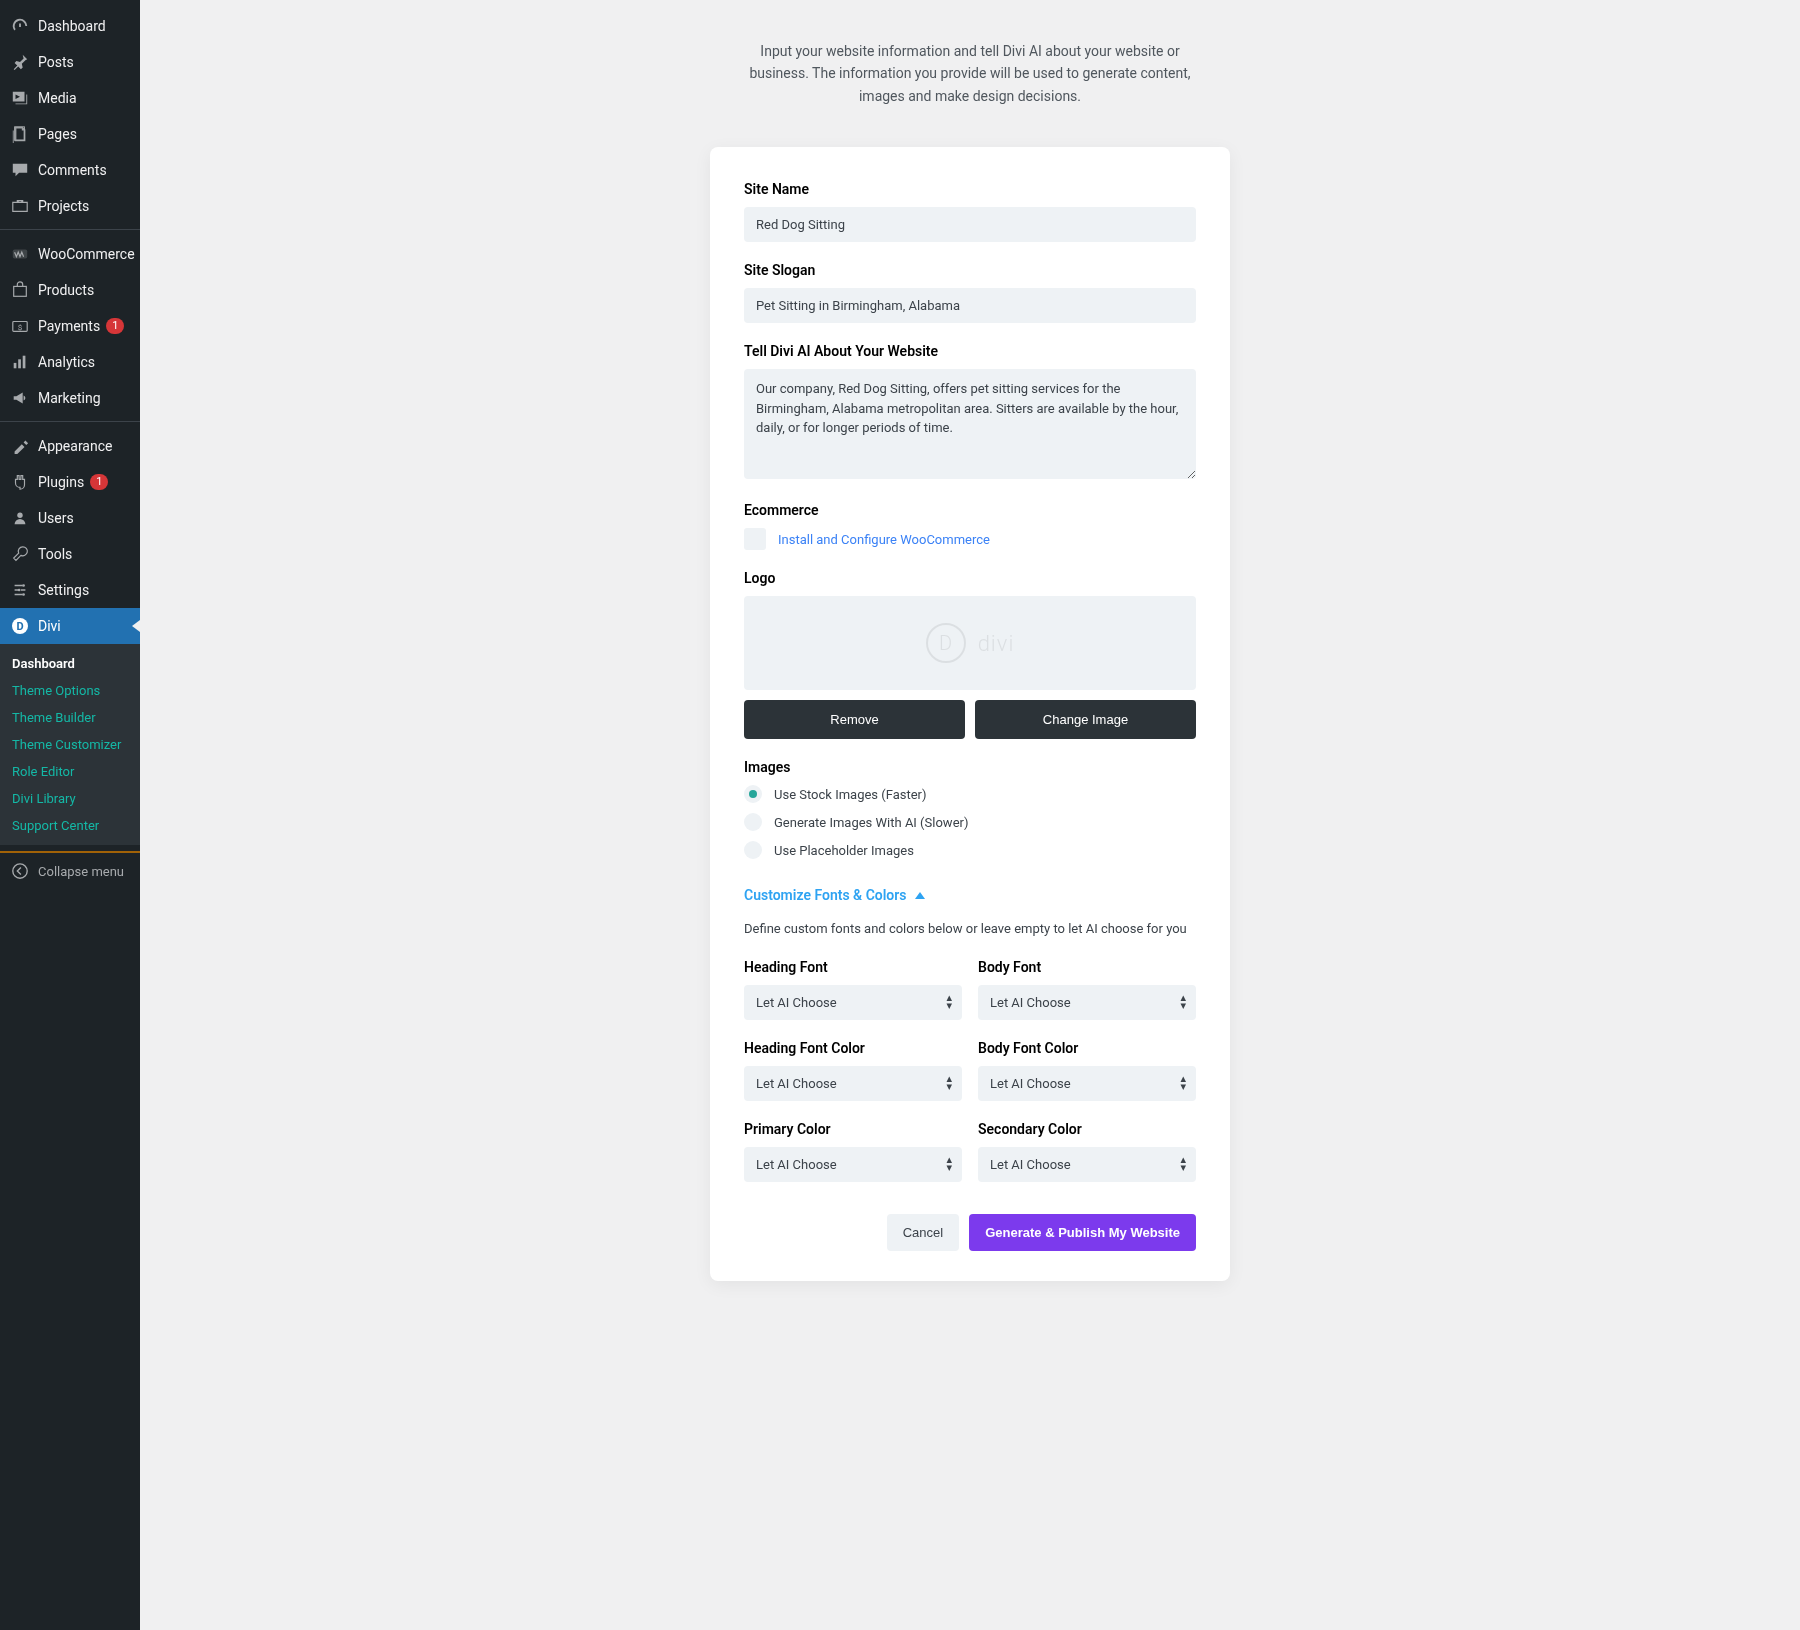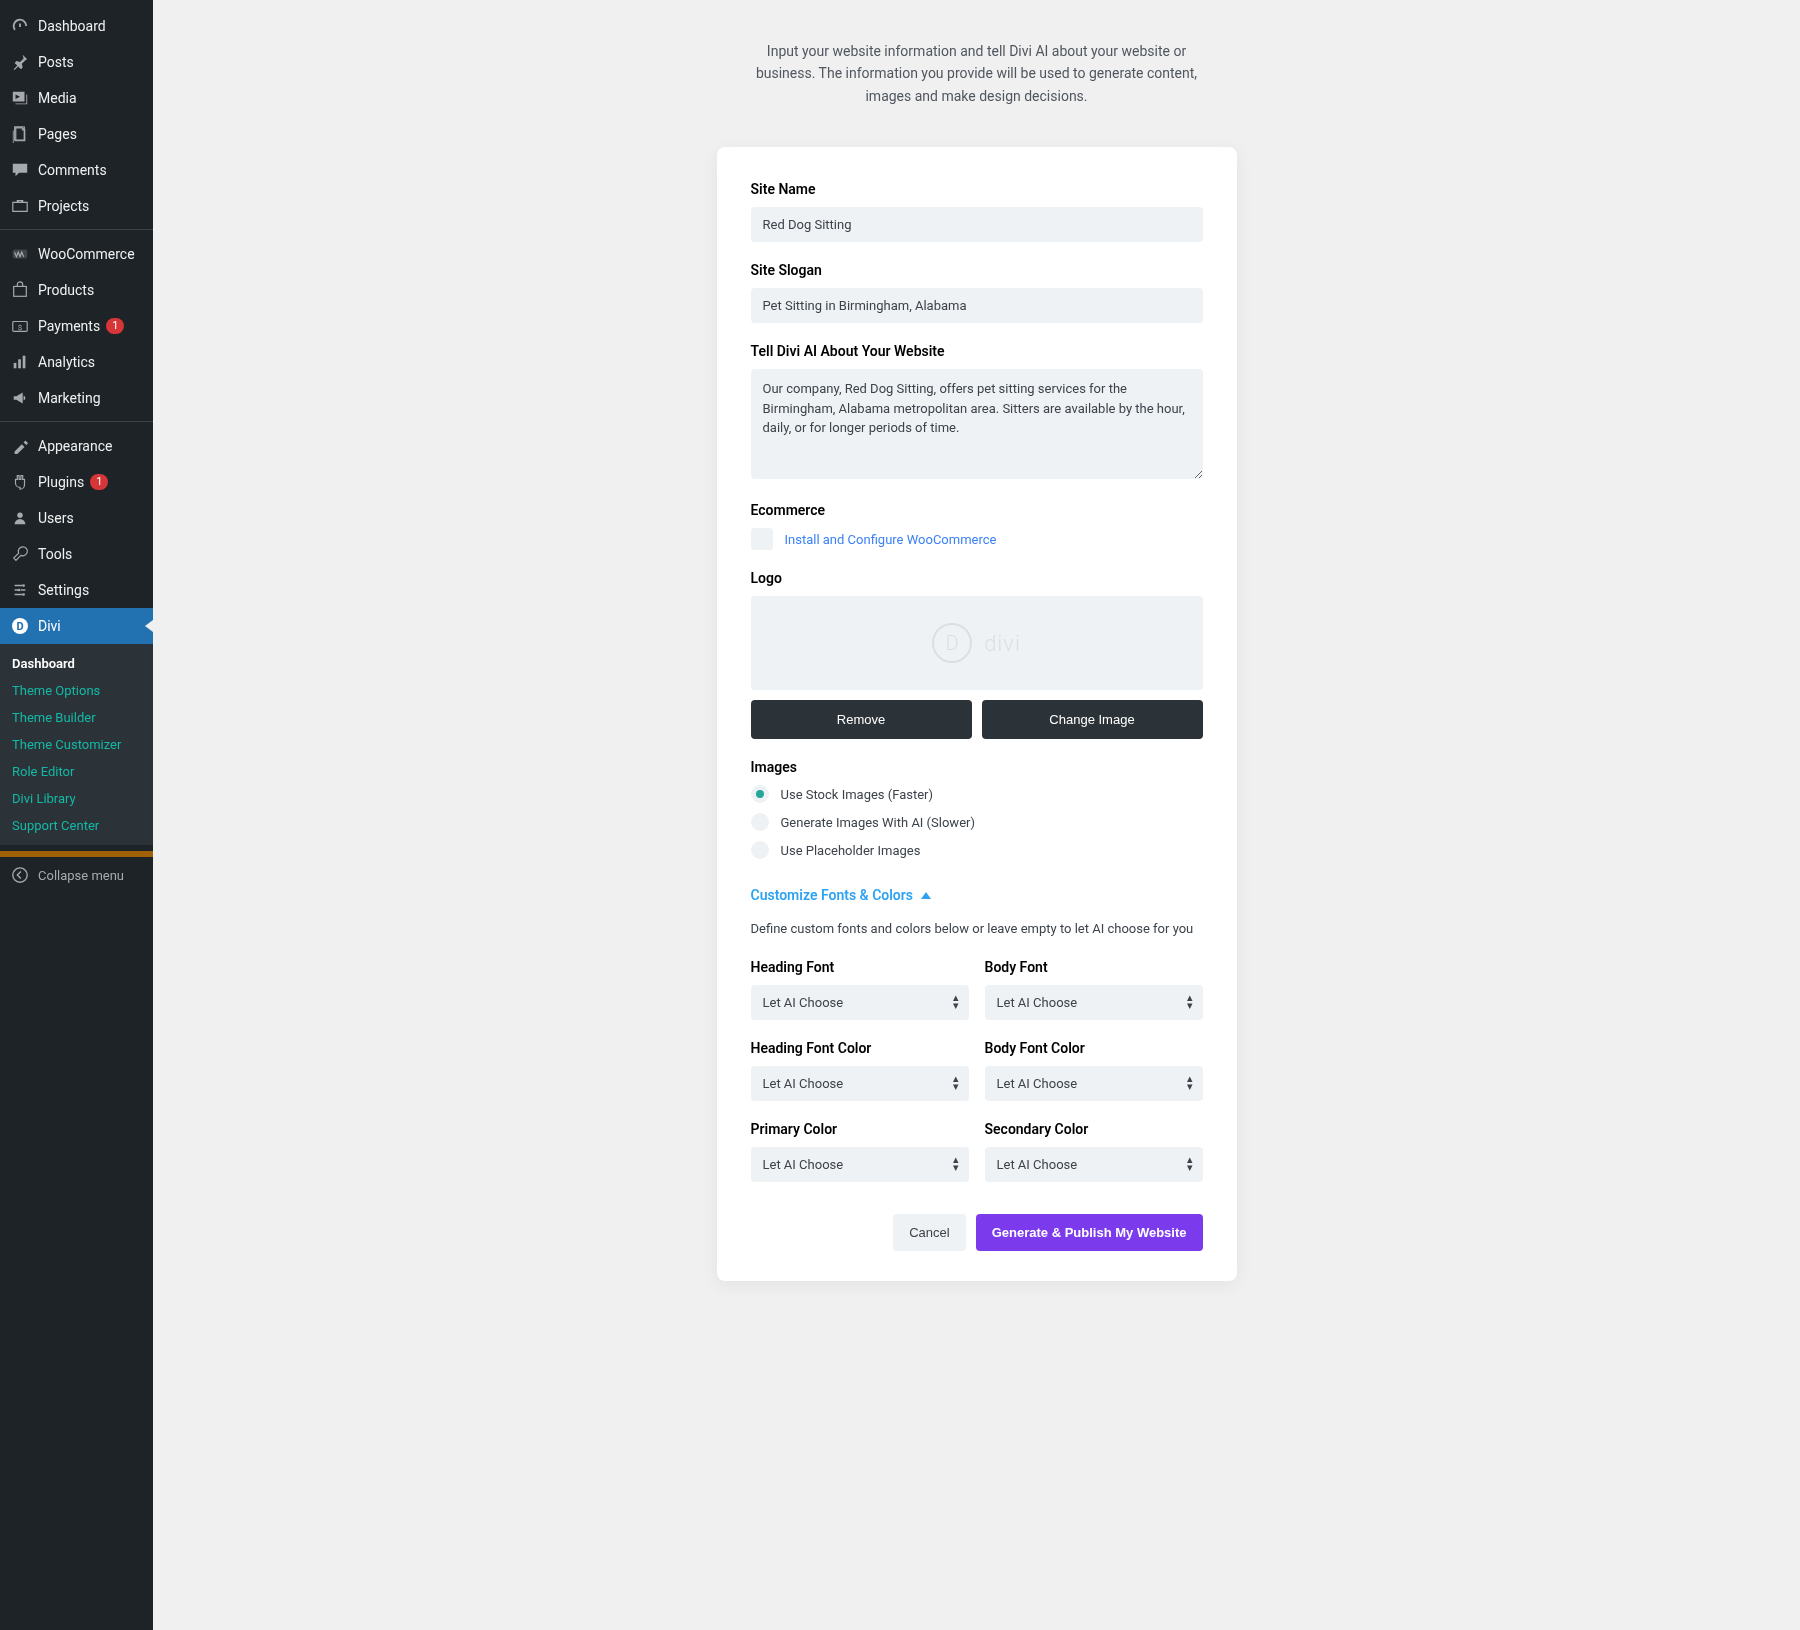--- a/index.html
+++ b/index.html
@@ -1,32 +1,32 @@
 <!DOCTYPE html>
 <html><head>
 <meta charset="utf-8">
 <style>
 * { box-sizing: border-box; margin: 0; padding: 0; }
 body { font-family: -apple-system, BlinkMacSystemFont, "Segoe UI", Roboto, sans-serif; background: #f0f0f1; color: #1d2327; font-size: 13px; }
 .wrap { display: flex; min-height: 100vh; }
 
 
-.sidebar { width: 153px; background: #1d2327; color: #f0f0f1; flex-shrink: 0; display: flex; flex-direction: column; }
+.sidebar { width: 140px; background: #1d2327; color: #f0f0f1; flex-shrink: 0; display: flex; flex-direction: column; }
 .menu { list-style: none; padding-top: 8px; }
 .menu-item { display: flex; align-items: center; padding: 8px 10px; color: #f0f0f1; cursor: pointer; font-size: 14px; position: relative; }
 .menu-item .ico { width: 20px; height: 20px; margin-right: 8px; display: inline-flex; align-items: center; justify-content: center; color: #a7aaad; flex-shrink: 0; }
 .menu-item.active { background: #2271b1; color: #fff; }
 .menu-item.active .ico { color: #fff; }
 .menu-item .arrow { position: absolute; right: 0; width: 0; height: 0; border-top: 6px solid transparent; border-bottom: 6px solid transparent; border-right: 8px solid #f0f0f1; }
 .badge { background: #d63638; color: #fff; border-radius: 9px; font-size: 11px; padding: 0 6px; margin-left: 6px; line-height: 16px; height: 16px; display: inline-flex; align-items: center; }
 .sep { height: 6px; border-bottom: 1px solid #3c434a; margin-bottom: 6px; }
 .submenu { background: #2c3338; list-style: none; padding: 6px 0; }
 .submenu-item { padding: 6px 12px; color: #14b8a6; font-size: 13px; cursor: pointer; }
 .submenu-item.current { color: #fff; font-weight: 600; }
-.collapse { display: flex; align-items: center; padding: 8px 10px; color: #a7aaad; cursor: pointer; font-size: 13px; margin-top: 6px; border-top: 6px solid #a16207; }
+.collapse { display: flex; align-items: center; padding: 8px 10px; color: #a7aaad; cursor: pointer; font-size: 13px; margin-top: 6px; border-top: 2px solid #a16207; }
 .collapse .ico { width: 20px; height: 20px; margin-right: 8px; display: inline-flex; align-items: center; justify-content: center; }
 .divi-ico-circle { width: 16px; height: 16px; background: #fff; color: #2271b1; border-radius: 50%; font-weight: bold; font-size: 11px; display: inline-flex; align-items: center; justify-content: center; }
 
 
 .main { flex: 1; display: flex; flex-direction: column; }
 .content { flex: 1; padding: 40px 20px 60px; }
 .header { text-align: center; max-width: 700px; margin: 0 auto 40px; }
 .header h1 { font-size: 32px; font-weight: 700; color: #2c3338; margin-bottom: 16px; }
 .header p { color: #50575e; font-size: 14px; line-height: 1.6; max-width: 480px; margin: 0 auto; }
 

